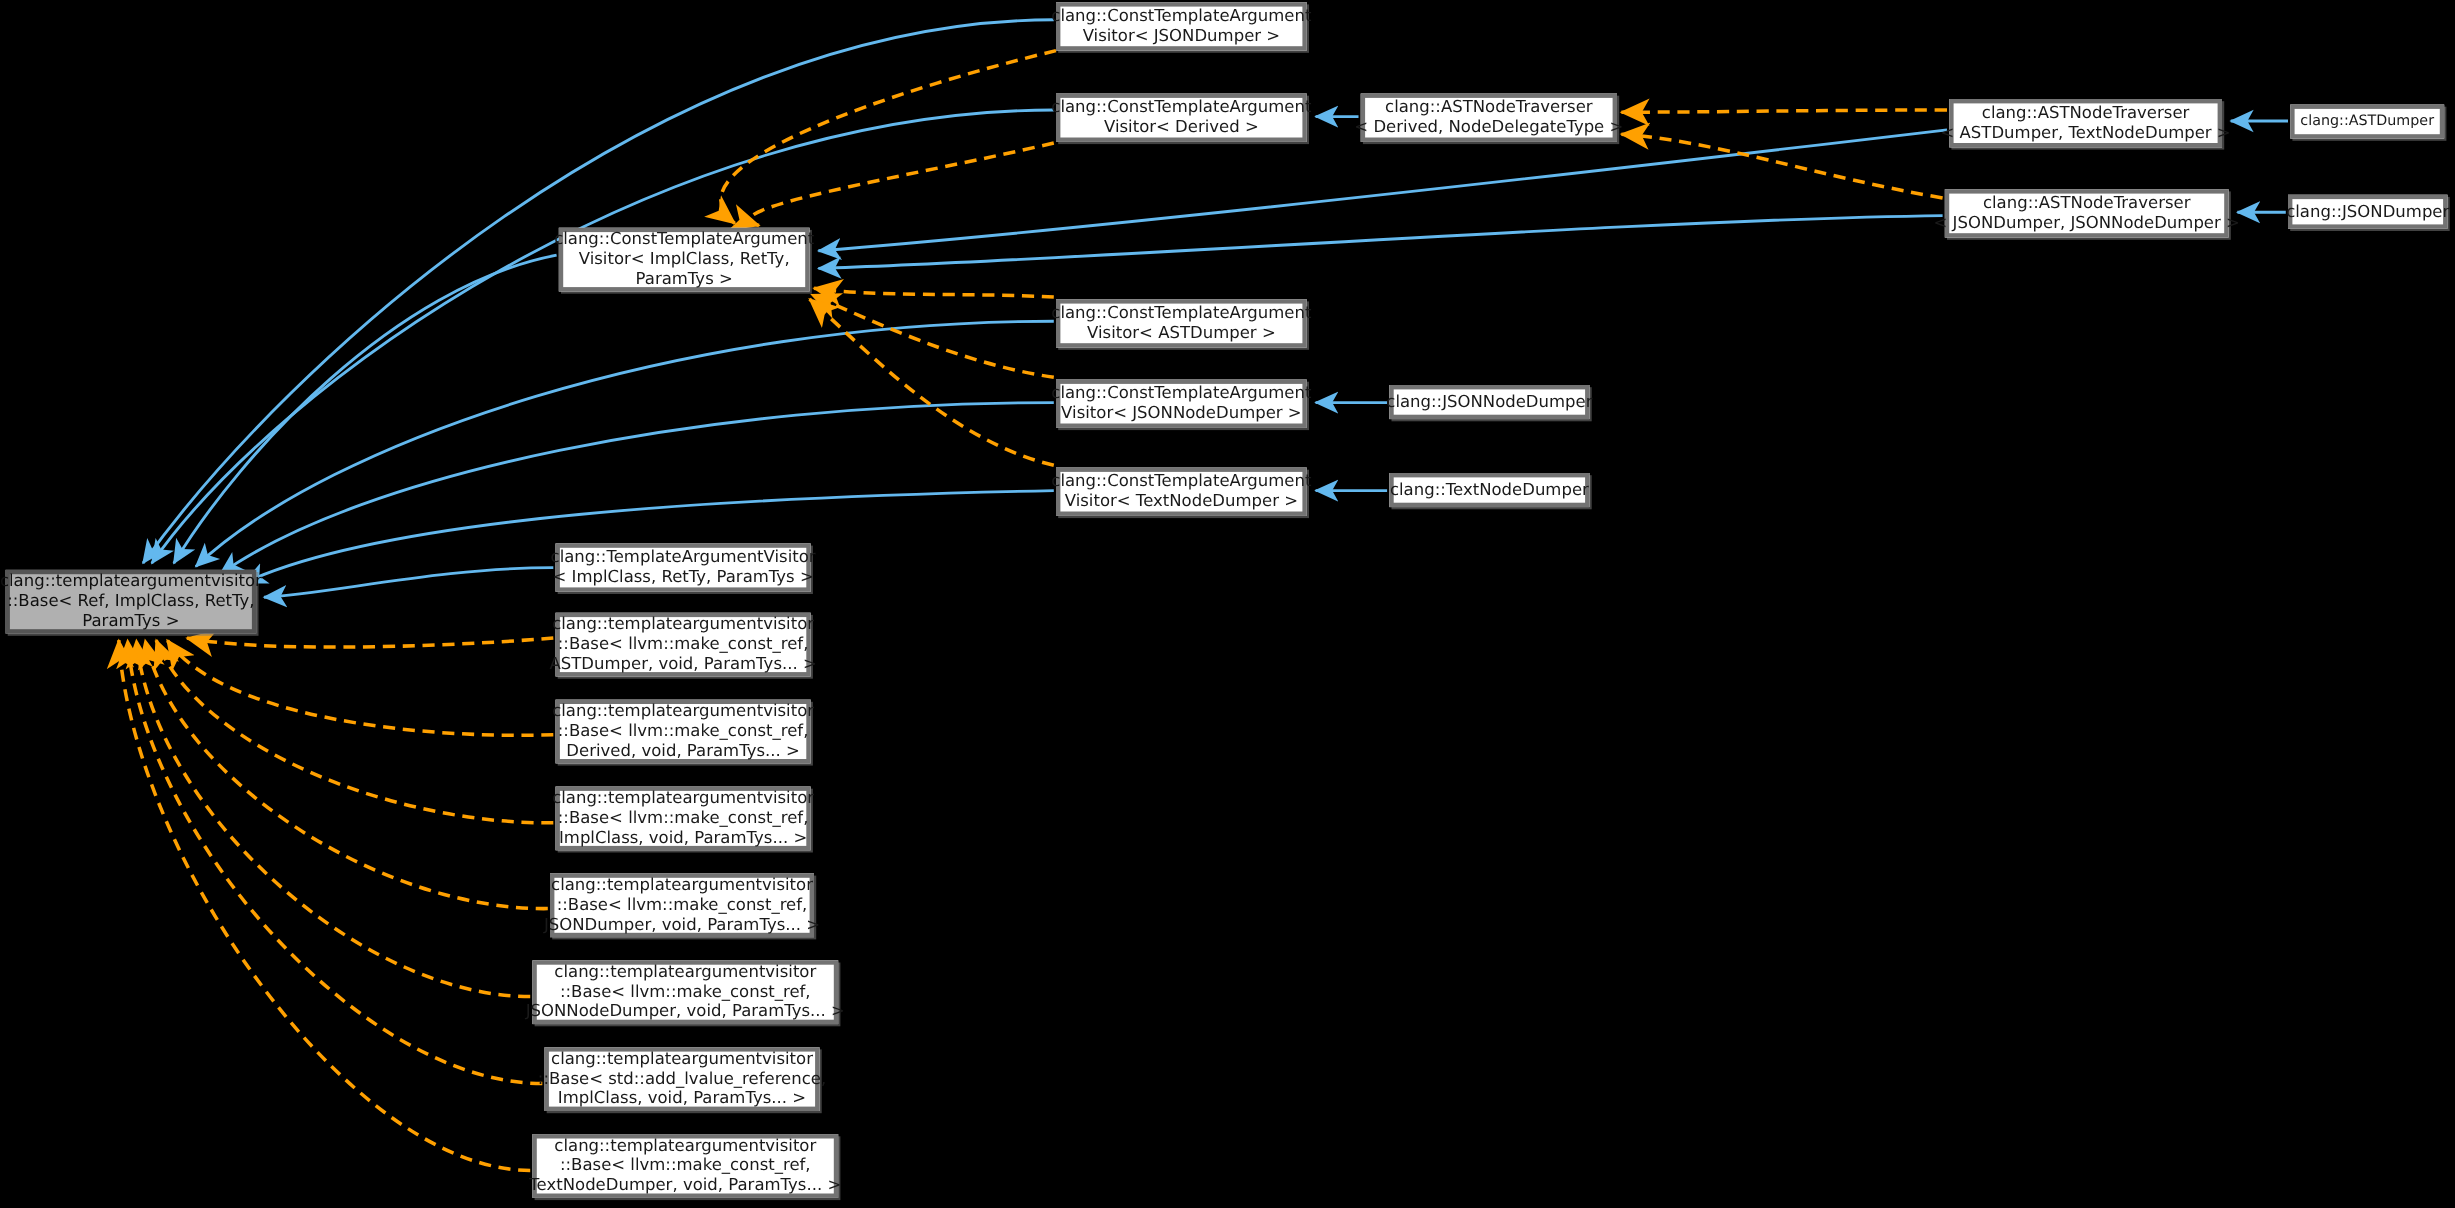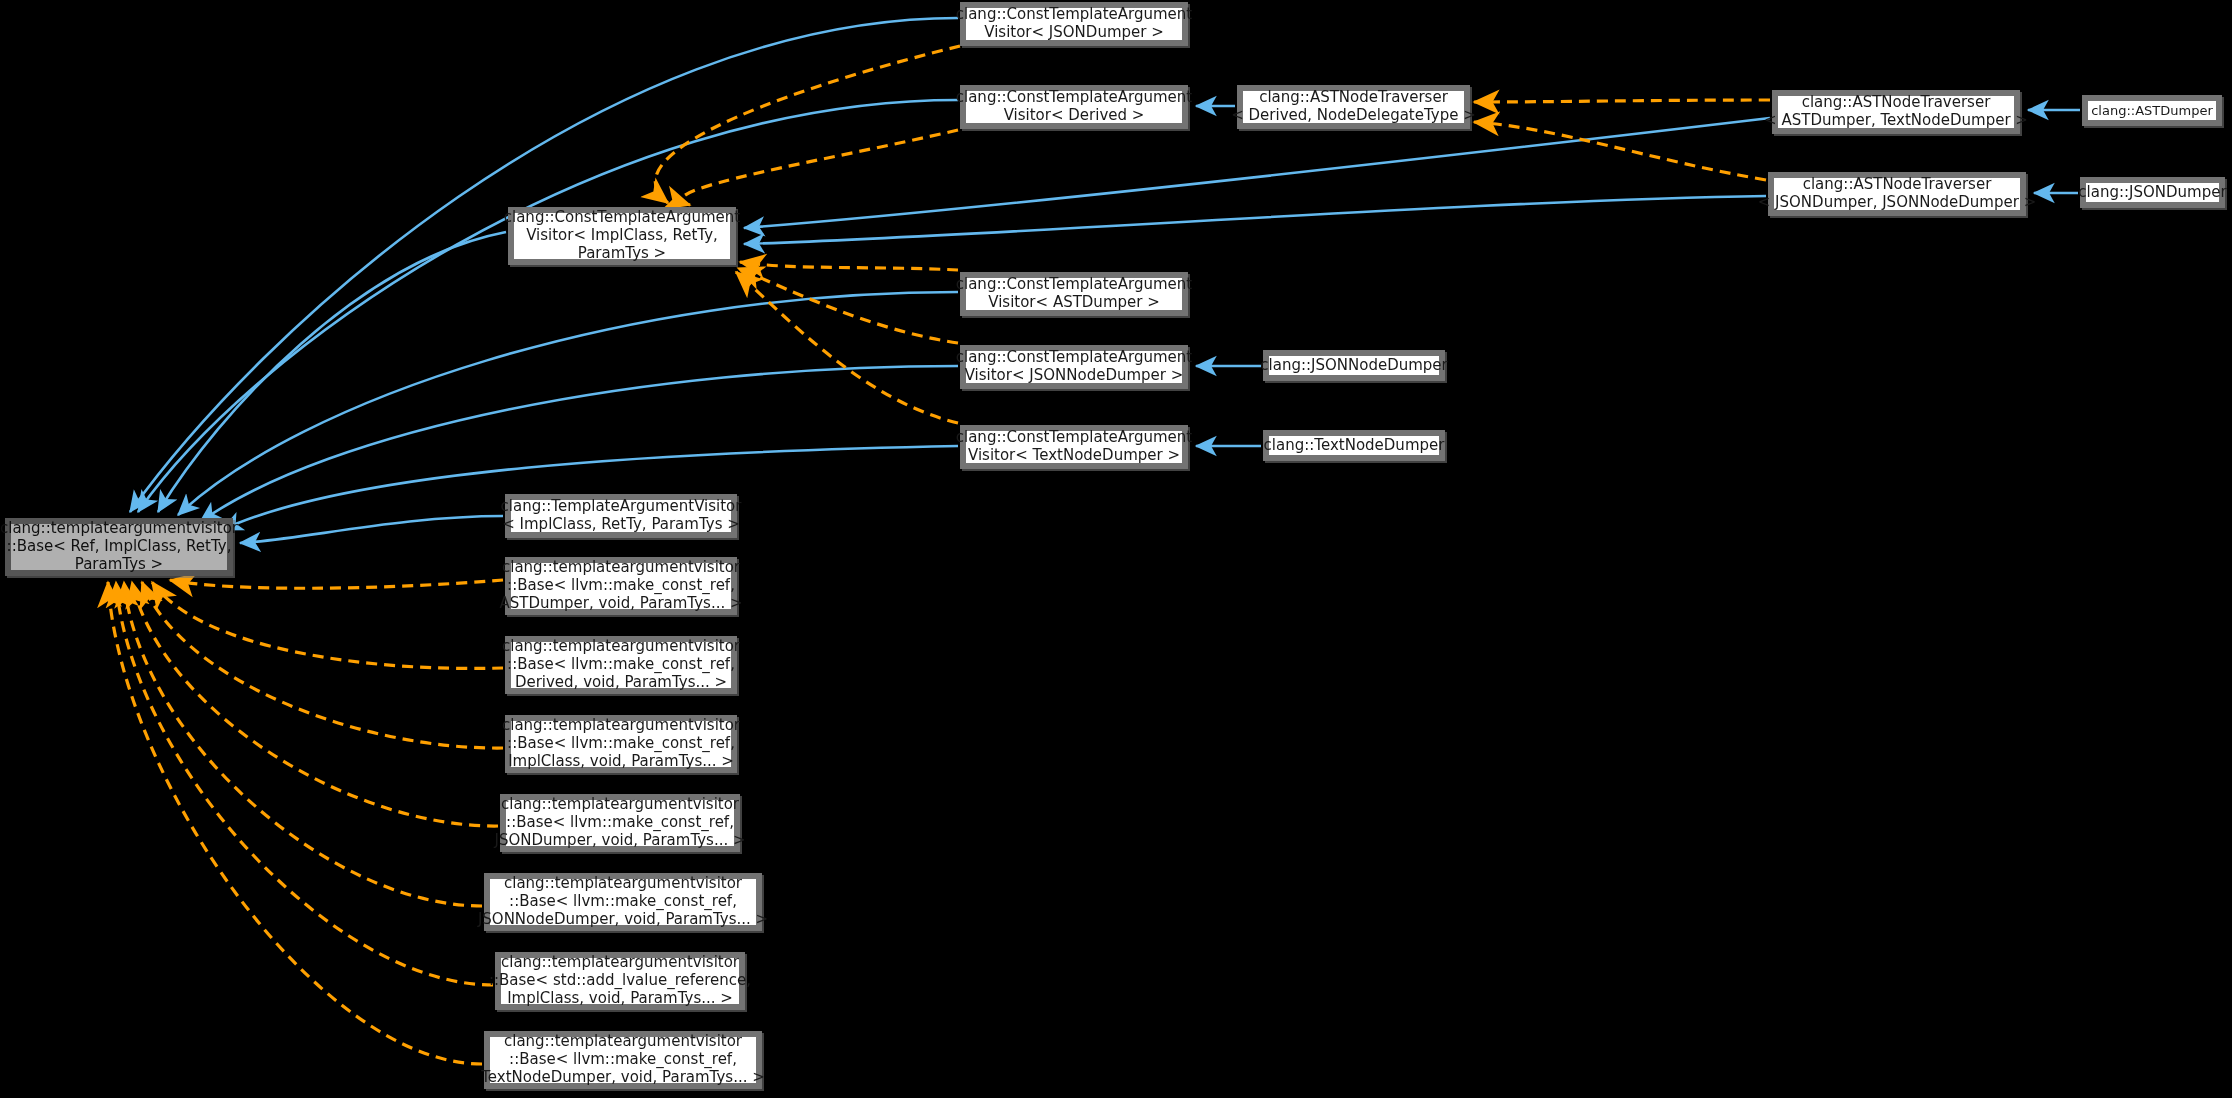--- a/index.html
+++ b/index.html
@@ -1,20 +1,20 @@
 <!DOCTYPE html>
 <html><head>
 <meta charset="utf-8">
 <style>
   html,body{margin:0;padding:0;background:#000;}
   #graph{position:relative;width:2232px;height:1098px;background:#000;overflow:hidden;
          font-family:"DejaVu Sans","Liberation Sans",sans-serif;}
   #edges{position:absolute;left:0;top:0;width:2232px;height:1098px;}
   .node{position:absolute;box-sizing:border-box;display:flex;align-items:center;
-        justify-content:center;text-align:center;border:6px solid #737373;
+        justify-content:center;text-align:center;border:4px solid #737373;
         background:#ffffff;color:#1a1a1a;line-height:1.18;
         box-shadow:2px 2px 0 rgba(120,120,120,0.55);}
   .node span{display:block;padding:0 4px;white-space:pre;}
   .node.current{background:#b0b0b0;border-color:#555;color:#101010;}
 </style>
 </head>
 <body>
 
 <div id="graph">
   <svg id="edges" viewBox="0 0 2232 1098" xmlns="http://www.w3.org/2000/svg">

